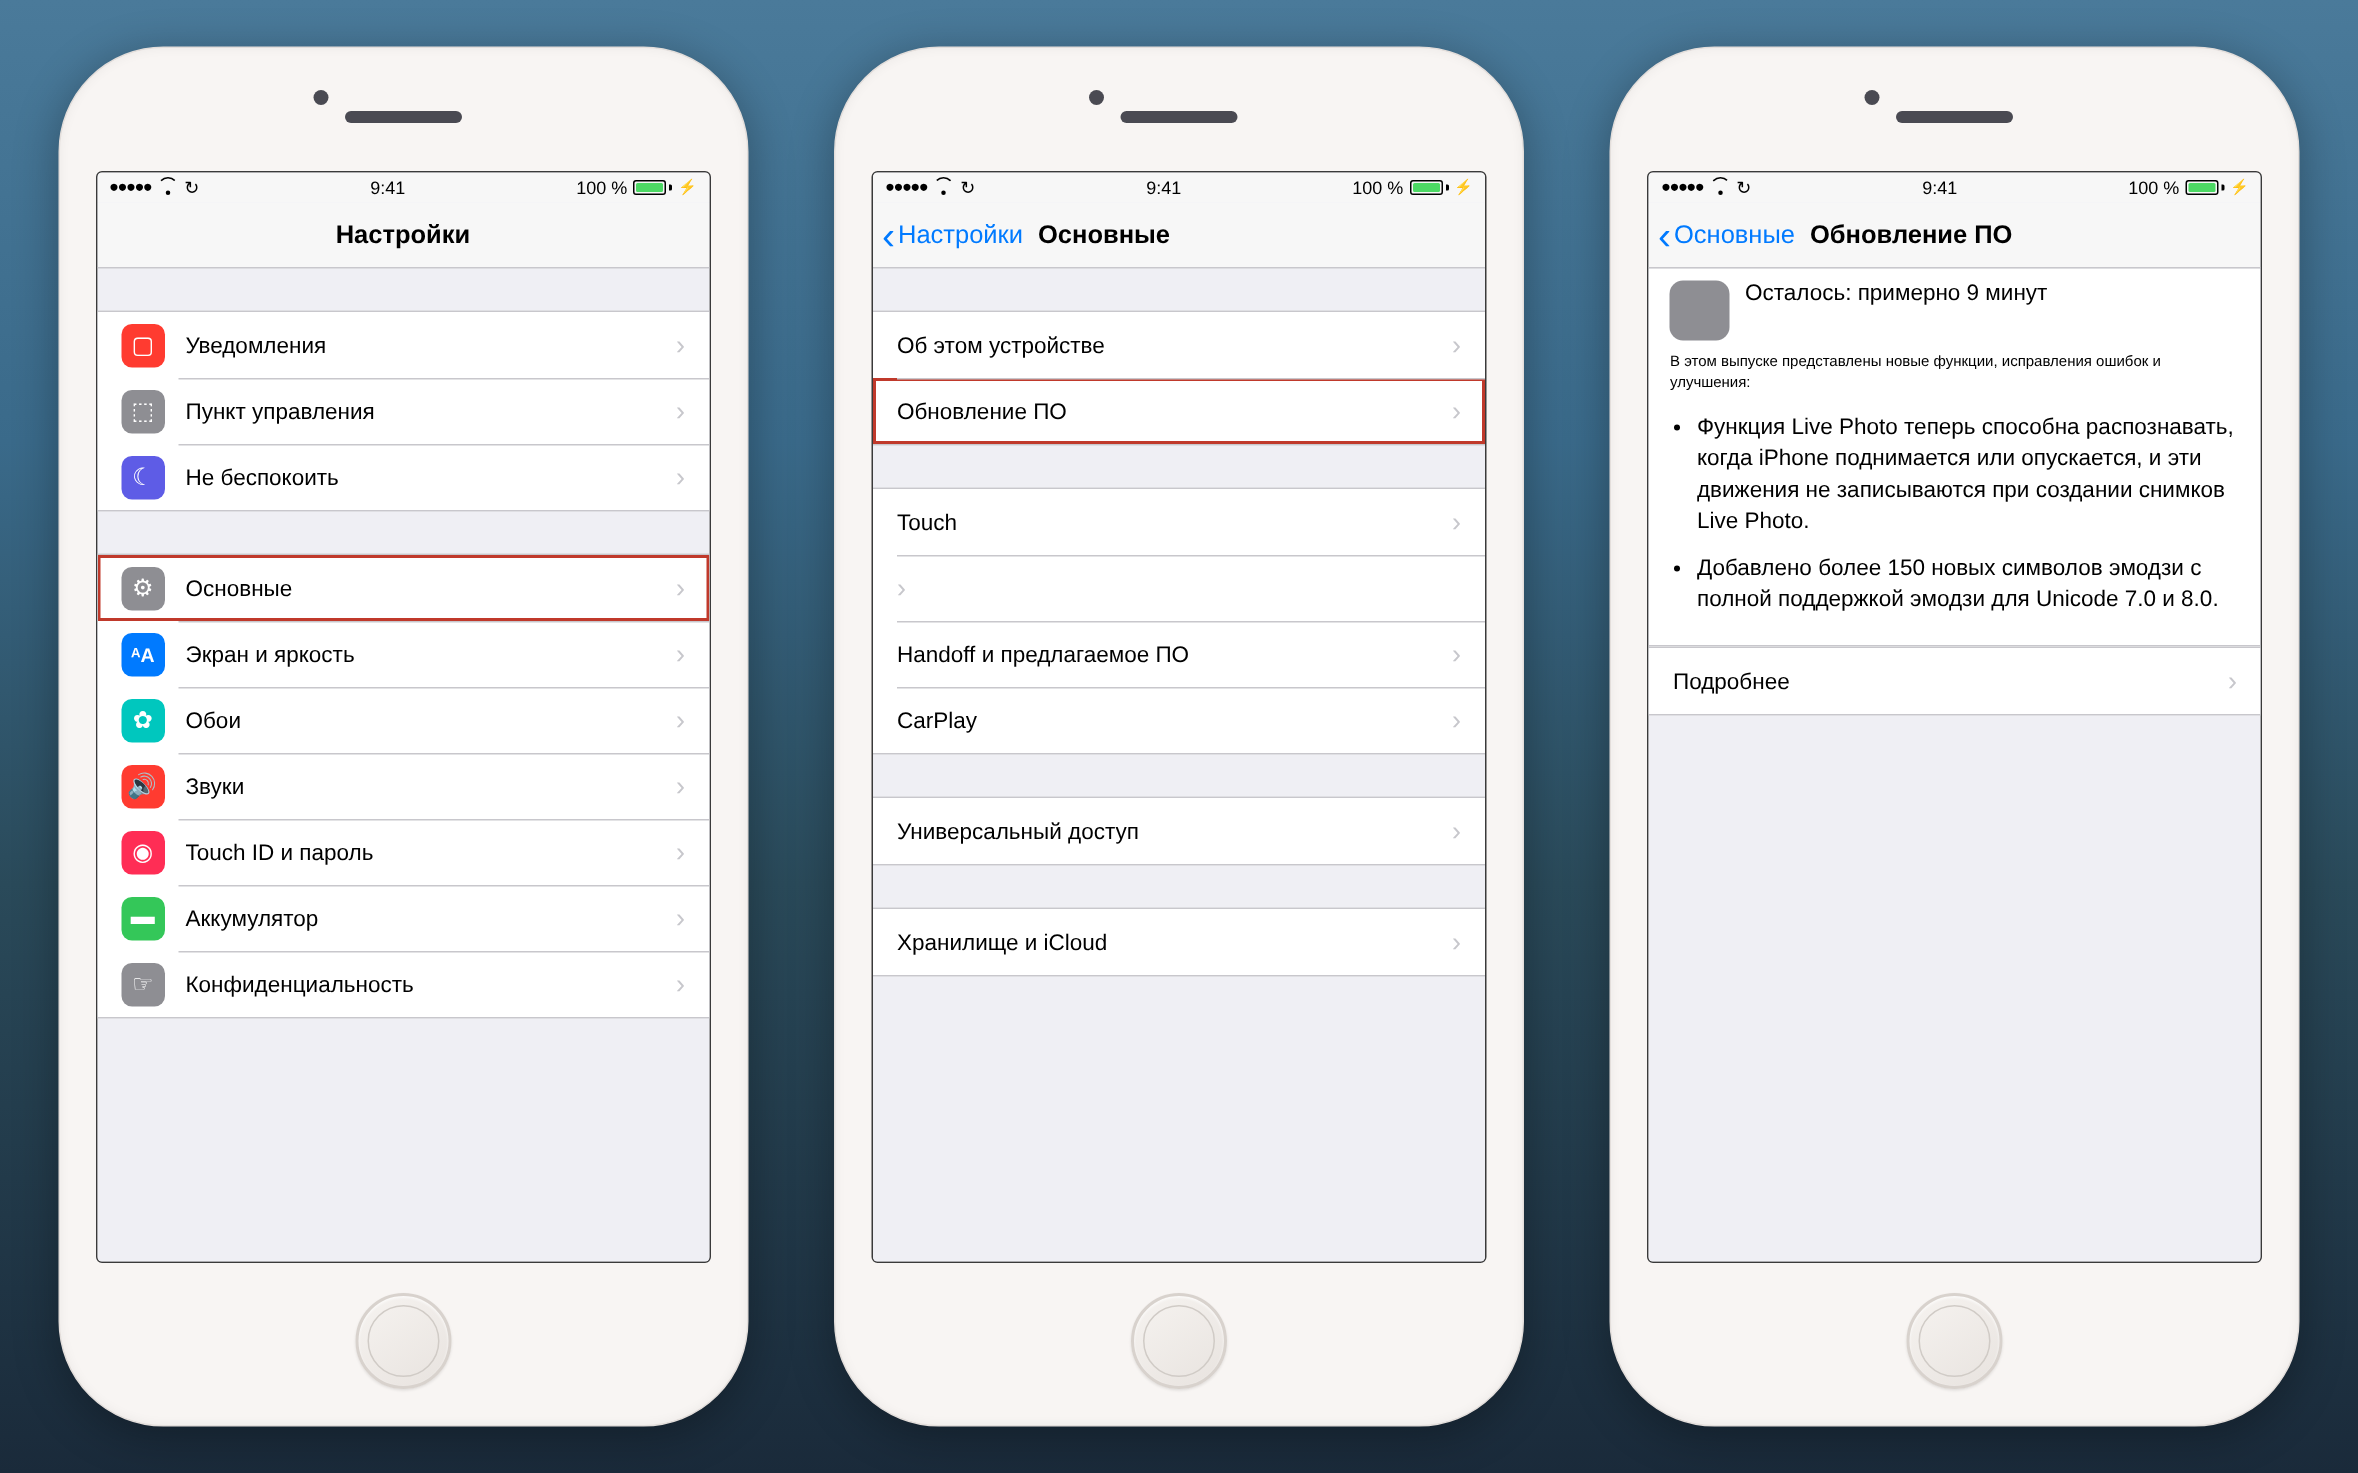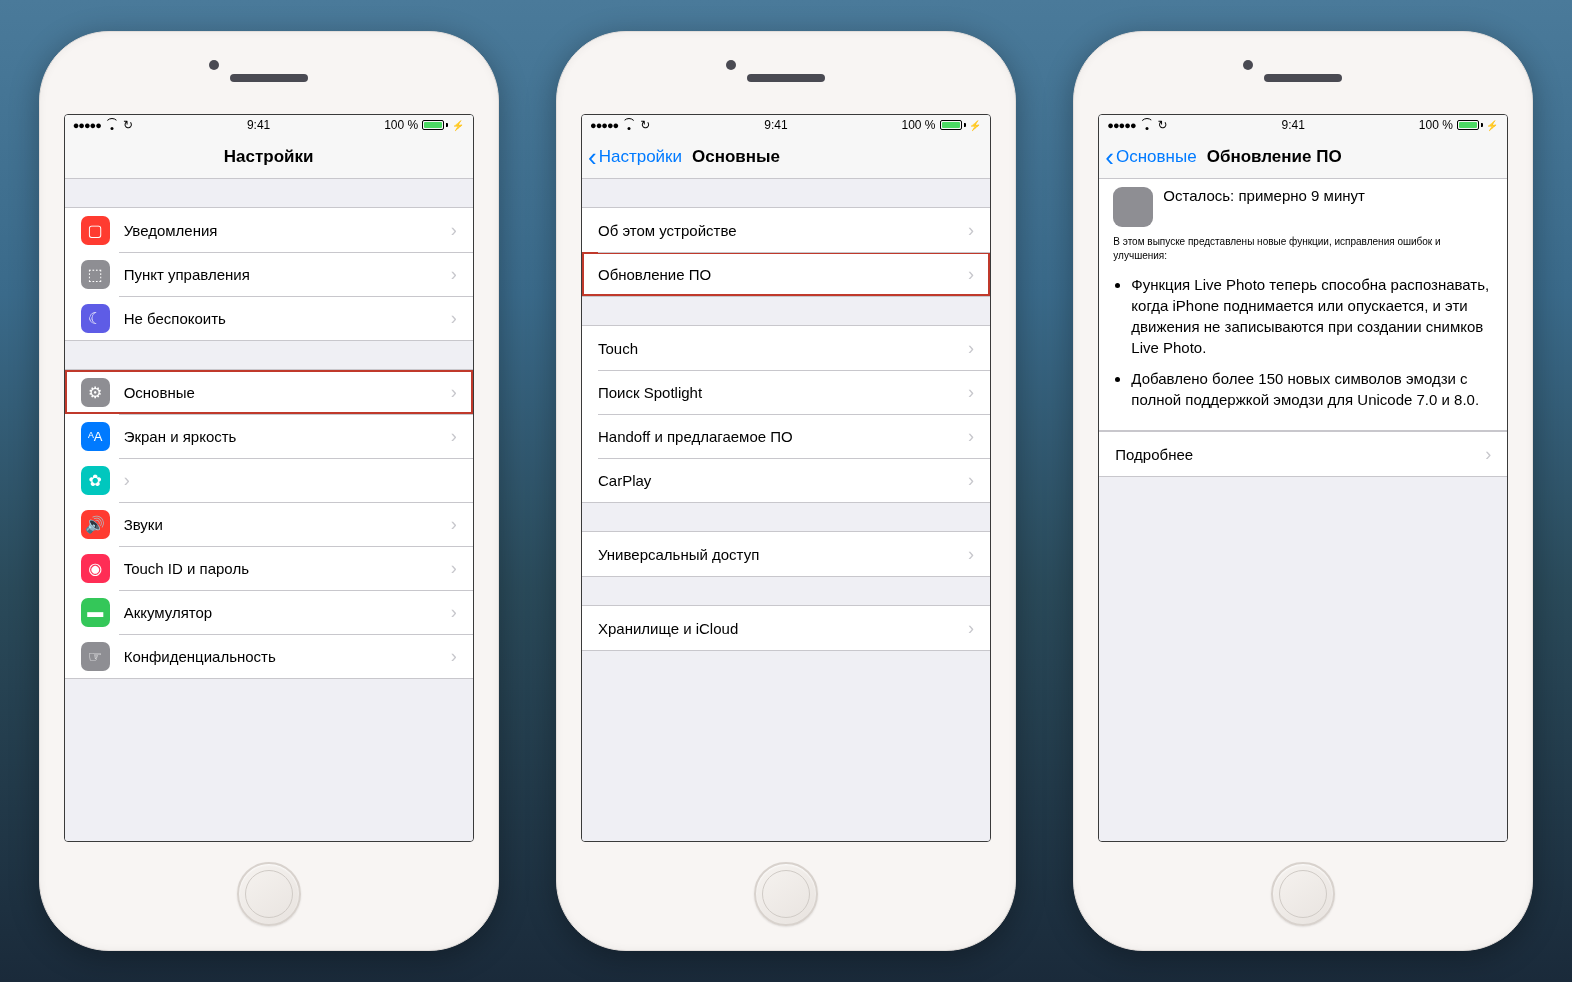--- a/index.html
+++ b/index.html
@@ -143,26 +143,27 @@
           <div class="chev-r">›</div>
         </div>
       </div>
       <div class="group">
         <div class="row highlight">
           <div class="icon ic-general">⚙</div>
           <div class="label">Основные</div>
           <div class="chev-r">›</div>
         </div>
         <div class="row">
-          <div class="icon ic-display" style="font-size:13px;font-weight:400">ᴬA</div>
+          <div class="icon ic-display" style="font-size:13px;font-weight:700">ᴬA</div>
           <div class="label">Экран и яркость</div>
           <div class="chev-r">›</div>
         </div>
         <div class="row">
           <div class="icon ic-wall">✿</div>
+          <div class="label">Обои</div>
           <div class="chev-r">›</div>
         </div>
         <div class="row">
           <div class="icon ic-sound">🔊</div>
           <div class="label">Звуки</div>
           <div class="chev-r">›</div>
         </div>
         <div class="row">
           <div class="icon ic-touchid">◉</div>
           <div class="label">Touch ID и пароль</div>
@@ -225,21 +226,20 @@
           <div class="label">Обновление ПО</div>
           <div class="chev-r">›</div>
         </div>
       </div>
       <div class="group">
         <div class="row no-icon">
           <div class="label">Touch</div>
           <div class="chev-r">›</div>
         </div>
         <div class="row no-icon">
-          <div class="label">Поиск Spotlight</div>
           <div class="chev-r">›</div>
         </div>
         <div class="row no-icon">
           <div class="label">Handoff и предлагаемое ПО</div>
           <div class="chev-r">›</div>
         </div>
         <div class="row no-icon">
           <div class="label">CarPlay</div>
           <div class="chev-r">›</div>
         </div>

